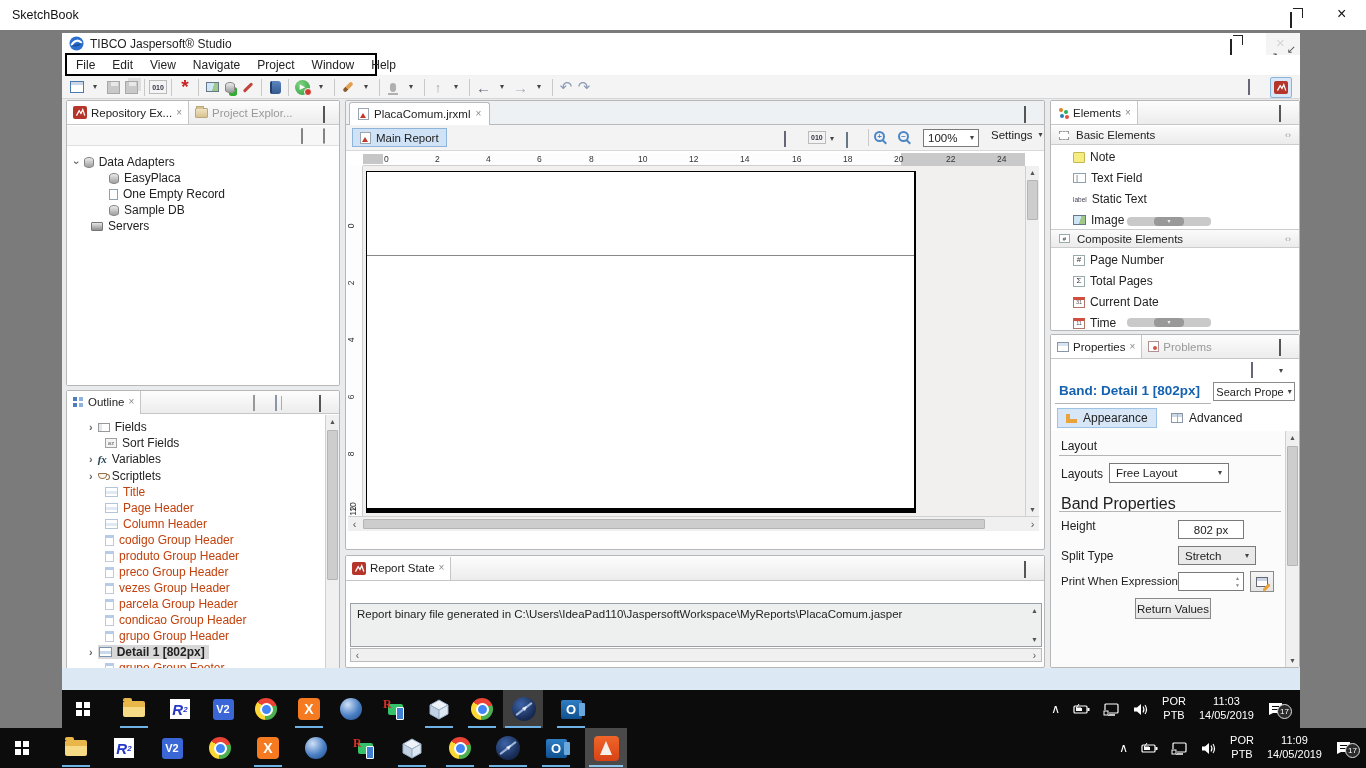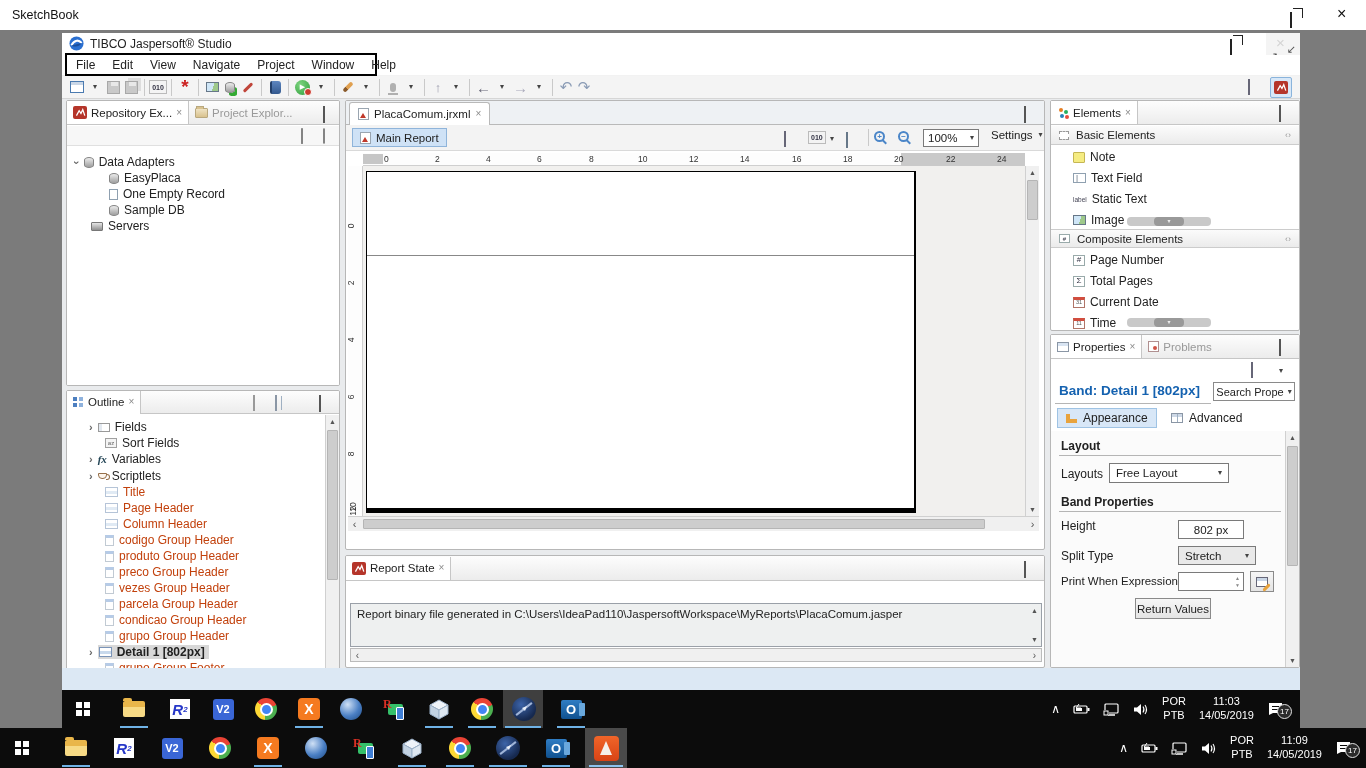--- a/index.html
+++ b/index.html
@@ -81,21 +81,21 @@
   .i-book{width:11px;height:13px;background:linear-gradient(#5d86c0,#33598f);border-radius:2px 3px 3px 2px;border-left:2px solid #23406b}
   .i-mic{width:6px;height:9px;background:#b0b0b0;border-radius:3px;position:relative}
   .i-mic:after{content:"";position:absolute;left:-2px;bottom:-3px;width:10px;height:2px;background:#b0b0b0}
   .i-floppy{width:13px;height:13px;background:#c9c9c9;border:1px solid #a8a8a8;position:relative}
   .i-floppy:before{content:"";position:absolute;left:3px;top:0;width:7px;height:4px;background:#e8e8e8}
   .tbi{height:22px;min-width:18px;display:inline-flex;align-items:center;justify-content:center;padding:0 2px}
   .tsep{width:1px;height:17px;background:#c9c9c9;margin:0 4px;align-self:center}
   .btn{border:1px solid #8a8a8a;background:linear-gradient(#f6f6f6,#e4e4e4);display:flex;align-items:center;justify-content:center;font-size:11.5px;color:#222}
   .field{border:1px solid #7a7a7a;background:#fff;font-size:11.5px;color:#222;display:flex;align-items:center}
   .hr{position:absolute;height:1px;background:#b5b5b5}
-  .b{font-weight:bold}
+  .b{font-weight:normal}
   
   .tbar{background:#0c0c0c}
   .tico{position:absolute;width:30px;height:30px;top:4px;display:flex;align-items:center;justify-content:center}
   .uline{position:absolute;height:2.5px;background:#6fb2e6;bottom:0}
   .hl{position:absolute;top:0;bottom:0;background:#3f3f3f}
   .hl2{position:absolute;top:0;bottom:0;background:#4a4a4a}
   .tray{position:absolute;display:flex;align-items:center;gap:13px;color:#fff}
   .tray .txt2{font-size:11px;line-height:1.25;text-align:center;white-space:nowrap}
   .badge{position:absolute;right:-8px;bottom:-3px;width:15px;height:15px;border-radius:50%;background:#2b2b2b;border:1.5px solid #e0e0e0;color:#fff;font-size:8px;display:flex;align-items:center;justify-content:center}
   
@@ -574,21 +574,21 @@
         <span>Advanced</span>
       </div>
       <div class="ab" style="left:0;top:96px;right:0;bottom:0;background:#fbfbfb">
         <div class="ab b" style="left:10px;top:8px;font-size:12px">Layout</div>
         <div class="hr" style="left:8px;top:24px;width:222px"></div>
         <div class="ab" style="left:10px;top:36px;font-size:12px">Layouts</div>
         <div class="ab field" style="left:58px;top:32px;width:120px;height:20px;padding:0 6px;justify-content:space-between">
           <span>Free Layout</span>
             <span class="dd">▾</span>
         </div>
-        <div class="ab b" style="left:10px;top:64px;font-size:12px">Band Properties</div>
+        <div class="ab b" style="left:10px;top:64px;font-size:16px">Band Properties</div>
         <div class="hr" style="left:8px;top:80px;width:222px"></div>
         <div class="ab" style="left:10px;top:88px;font-size:12px">Height</div>
         <div class="ab field" style="left:127px;top:89px;width:66px;height:19px;justify-content:center">
           <span>802 px</span>
         </div>
         <div class="ab" style="left:10px;top:118px;font-size:12px">Split Type</div>
         <div class="ab field" style="left:127px;top:115px;width:78px;height:19px;background:#e9e9e9;padding:0 6px;justify-content:space-between">
           <span>Stretch</span>
             <span class="dd">▾</span>
         </div>

